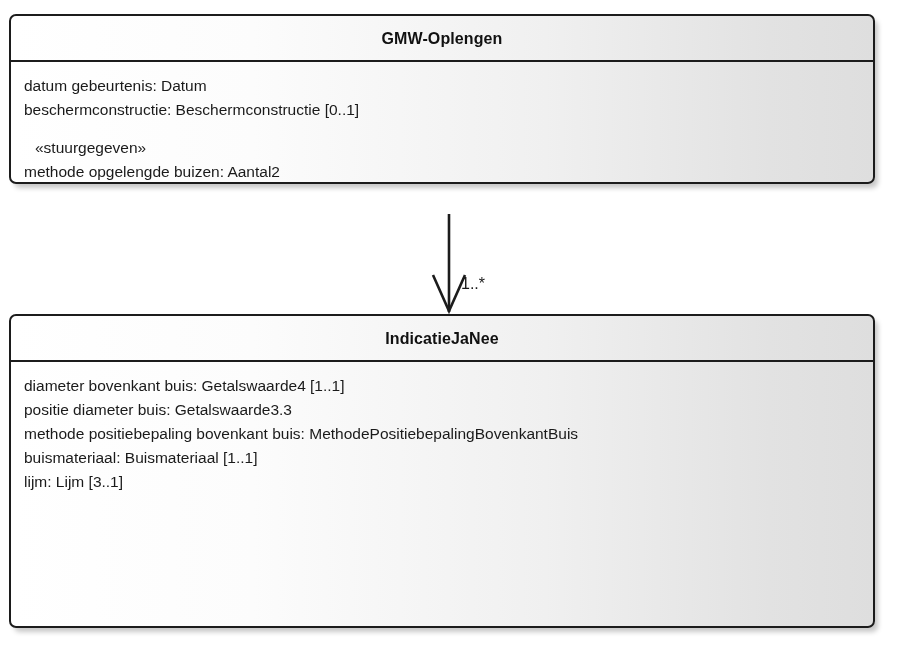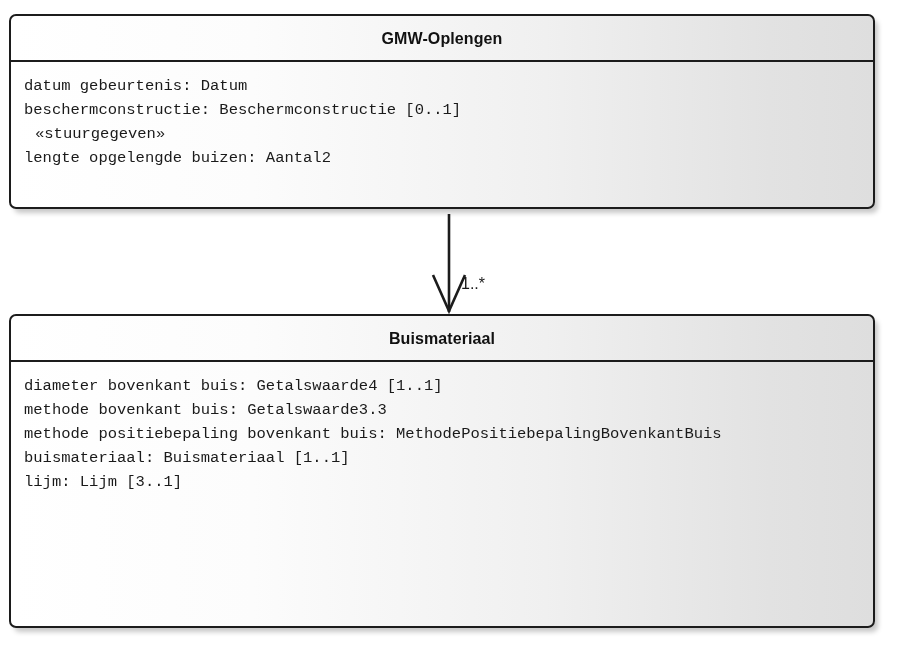--- a/index.html
+++ b/index.html
@@ -47,41 +47,41 @@
     font-size: 16px;
     letter-spacing: 0.1px;
     color: #111111;
     border-bottom: 2px solid #1c1c1c;
     white-space: nowrap;
   }
 
   .uml-class-body {
     box-sizing: border-box;
     padding: 12px 0 12px 0;
-    font-family: Liberation Mono, monospace;
   }
 
   .uml-attr {
     font-size: 15.5px;
     line-height: 24px;
     padding-left: 13px;
     white-space: nowrap;
     color: #1a1a1a;
   }
 
   .uml-attr.stereotype {
     padding-left: 24px;
+    margin-top: 14px;
   }
 
   
   #class-gmw-oplengen {
     left: 9px;
     top: 14px;
     width: 866px;
-    height: 195px;
+    height: 170px;
   }
 
   #class-monitoringbuis {
     left: 9px;
     top: 314px;
     width: 866px;
     height: 314px;
   }
 
   
@@ -108,34 +108,34 @@
 <body>
 
 <div id="diagram-canvas">
 
   <div class="uml-class" id="class-gmw-oplengen">
     <div class="uml-class-header">GMW-Oplengen</div>
     <div class="uml-class-body">
       <div class="uml-attr">datum gebeurtenis: Datum</div>
       <div class="uml-attr">beschermconstructie: Beschermconstructie [0..1]</div>
       <div class="uml-attr stereotype">«stuurgegeven»</div>
-      <div class="uml-attr">lengte opgelengde buizen: Aantal2</div>
+      <div class="uml-attr">methode opgelengde buizen: Aantal2</div>
     </div>
   </div>
 
   <svg id="association-connector" viewBox="0 0 900 649">
     <line x1="449" y1="214" x2="449" y2="312" stroke="#1c1c1c" stroke-width="2.6"></line>
     <polyline points="433,275 449,311 465,275" fill="none" stroke="#1c1c1c" stroke-width="2.6" stroke-linecap="butt" stroke-linejoin="miter"></polyline>
   </svg>
   <div id="association-multiplicity">1..*</div>
 
   <div class="uml-class" id="class-monitoringbuis">
-    <div class="uml-class-header">Buismateriaal</div>
+    <div class="uml-class-header">IndicatieJaNee</div>
     <div class="uml-class-body">
       <div class="uml-attr">diameter bovenkant buis: Getalswaarde4 [1..1]</div>
-      <div class="uml-attr">methode bovenkant buis: Getalswaarde3.3</div>
+      <div class="uml-attr">positie diameter buis: Getalswaarde3.3</div>
       <div class="uml-attr">methode positiebepaling bovenkant buis: MethodePositiebepalingBovenkantBuis</div>
       <div class="uml-attr">buismateriaal: Buismateriaal [1..1]</div>
       <div class="uml-attr">lijm: Lijm [3..1]</div>
     </div>
   </div>
 
 </div>
 
 </body></html>

